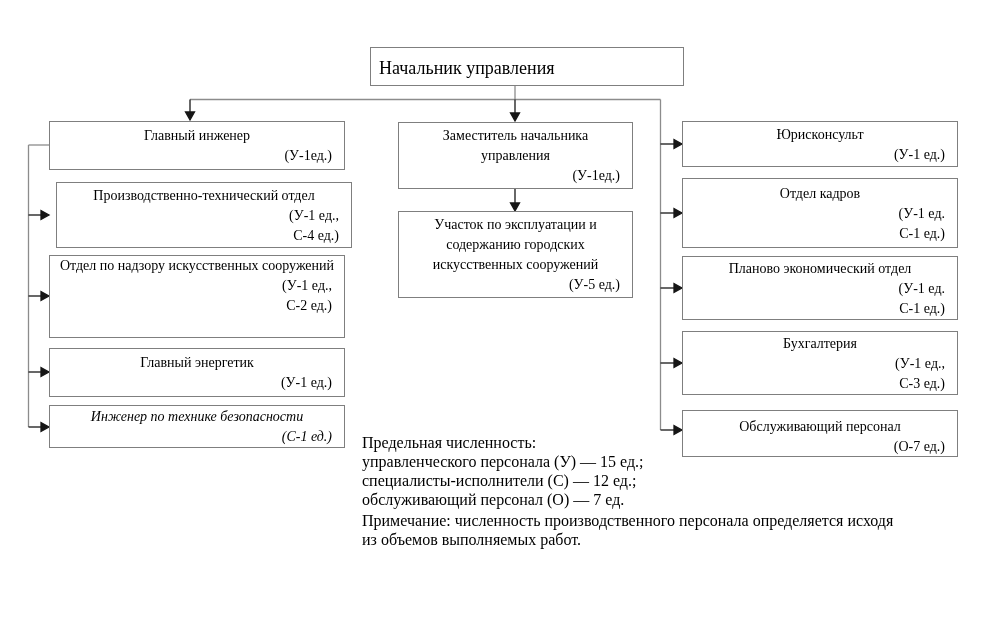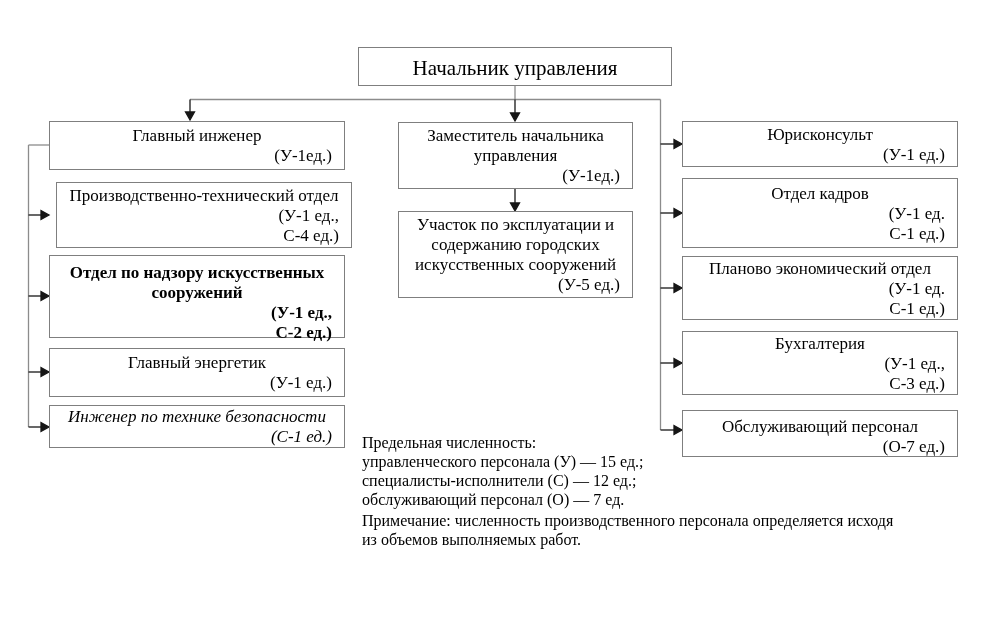--- a/index.html
+++ b/index.html
@@ -9,29 +9,30 @@
     background:#ffffff;
     font-family:"Liberation Serif", serif;
     color:#000;
     overflow:hidden;
   }
   .box{
     position:absolute;
     background:#ffffff;
     border:1px solid #7f7f7f;
     box-sizing:border-box;
-    font-size:17px;
+    font-size:14px;
     line-height:20px;
     padding-top:2px;
   }
   .bt{ text-align:center; padding:0 8px; }
   .bu{ text-align:right; padding-right:12px; }
   .rootbox{
-    display:flex; align-items:center; justify-content:center;
-    font-size:21px;
+    display:flex; align-items:center; 
+    font-size:18px;
+    margin-left:12px;
   }
   #connectors{
     position:absolute; left:0; top:0;
     pointer-events:none;
   }
   .note{
     position:absolute;
     left:362px; top:433px;
     font-size:16px;
     line-height:19px;
@@ -98,21 +99,21 @@
   </div>
 
   <div class="box" style="left:56px;top:182px;width:296px;height:66px;padding-top:3px;">
     <div class="bt">Производственно-технический отдел</div>
     <div class="bu">
       <div>(У-1 ед.,</div>
       <div>С-4 ед.)</div>
     </div>
   </div>
 
-  <div class="box" style="left:49px;top:255px;width:296px;height:83px;padding-top:7px;font-weight:bold;">
+  <div class="box" style="left:49px;top:255px;width:296px;height:83px;padding-top:0;">
     <div class="bt">Отдел по надзору искусственных сооружений</div>
     <div class="bu">
       <div>(У-1 ед.,</div>
       <div>С-2 ед.)</div>
     </div>
   </div>
 
   <div class="box" style="left:49px;top:348px;width:296px;height:49px;padding-top:4px;">
     <div class="bt">Главный энергетик</div>
     <div class="bu">

